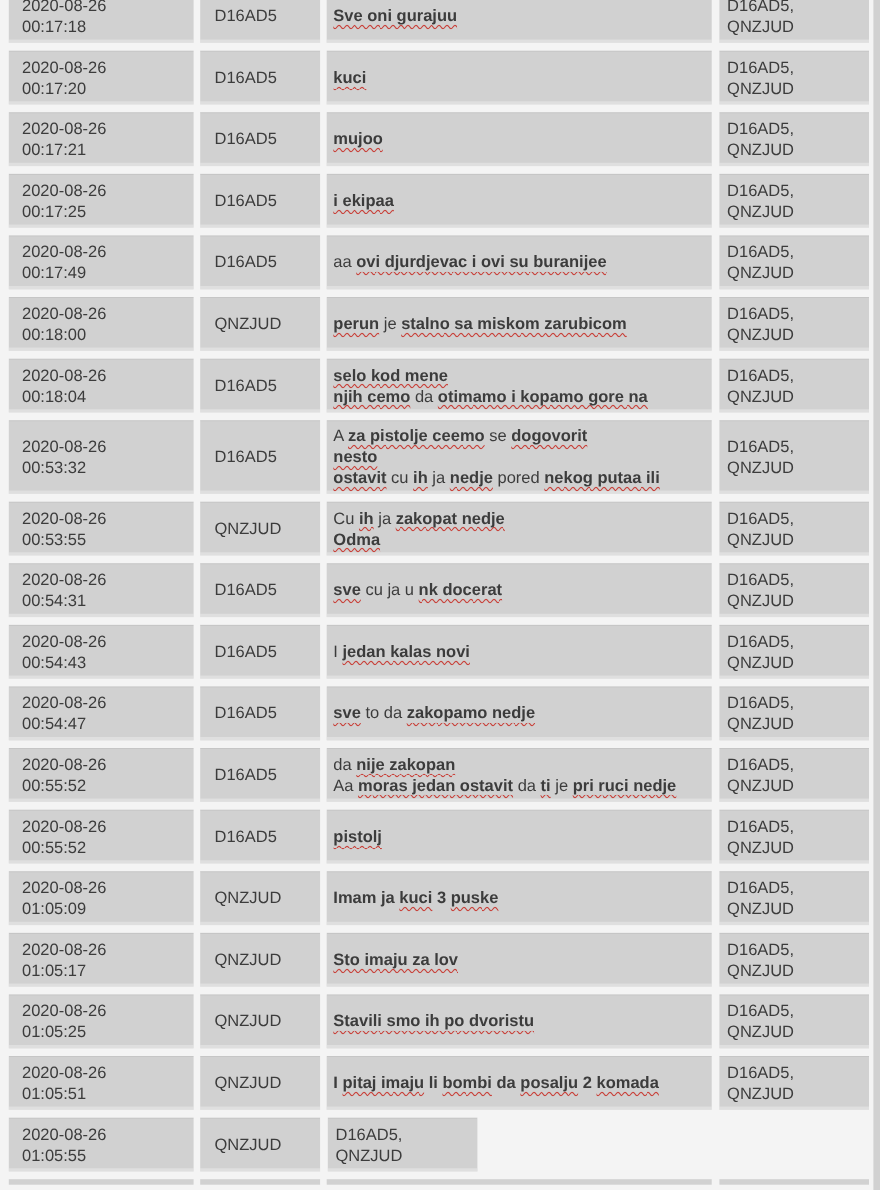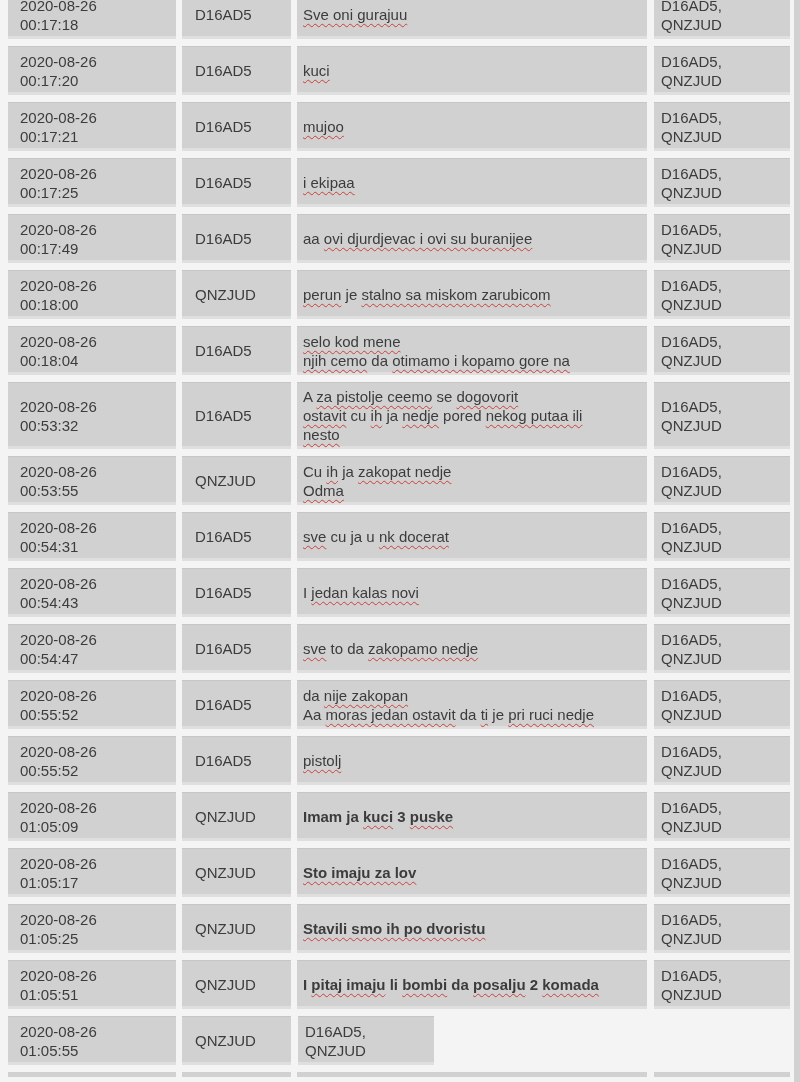--- a/index.html
+++ b/index.html
@@ -36,20 +36,21 @@
   .c4{width:136px;margin-left:7px;padding:5px 4px 5px 7px;}
   .row.bold .c3{font-weight:700;}
   .msg-line,.ts-line,.pp-line{white-space:nowrap;}
   .sp{
     text-decoration-line:underline;
     text-decoration-style:wavy;
     text-decoration-color:var(--squiggle);
     text-decoration-thickness:1px;
     text-underline-offset:3px;
     text-decoration-skip-ink:none;
+    font-weight:bold;
   }
   .row.partial .cell{min-height:0;height:5px;overflow:hidden;padding:0;box-shadow:none;}
   .right-edge{
     position:absolute;top:0;right:0;width:6px;height:1082px;
     background:var(--cell-bg);
   }
 </style>
 </head>
 <body>
 
@@ -171,22 +172,22 @@
       <div class="row">
         <div class="cell c1">
           <div class="ts-line">2020-08-26</div>
           <div class="ts-line">00:53:32</div>
         </div>
         <div class="cell c2">
           <div class="ts-line">D16AD5</div>
         </div>
         <div class="cell c3">
           <div class="msg-line"><span>A </span><span class="sp">za pistolje ceemo</span><span> se </span><span class="sp">dogovorit</span></div>
+          <div class="msg-line"><span class="sp">nesto</span></div>
           <div class="msg-line"><span class="sp">ostavit</span><span> cu </span><span class="sp">ih</span><span> ja </span><span class="sp">nedje</span><span> pored </span><span class="sp">nekog putaa ili</span></div>
-          <div class="msg-line"><span class="sp">nesto</span></div>
         </div>
         <div class="cell c4">
           <div class="pp-line">D16AD5,</div>
           <div class="pp-line">QNZJUD</div>
         </div>
       </div>
       <div class="row">
         <div class="cell c1">
           <div class="ts-line">2020-08-26</div>
           <div class="ts-line">00:53:55</div>

